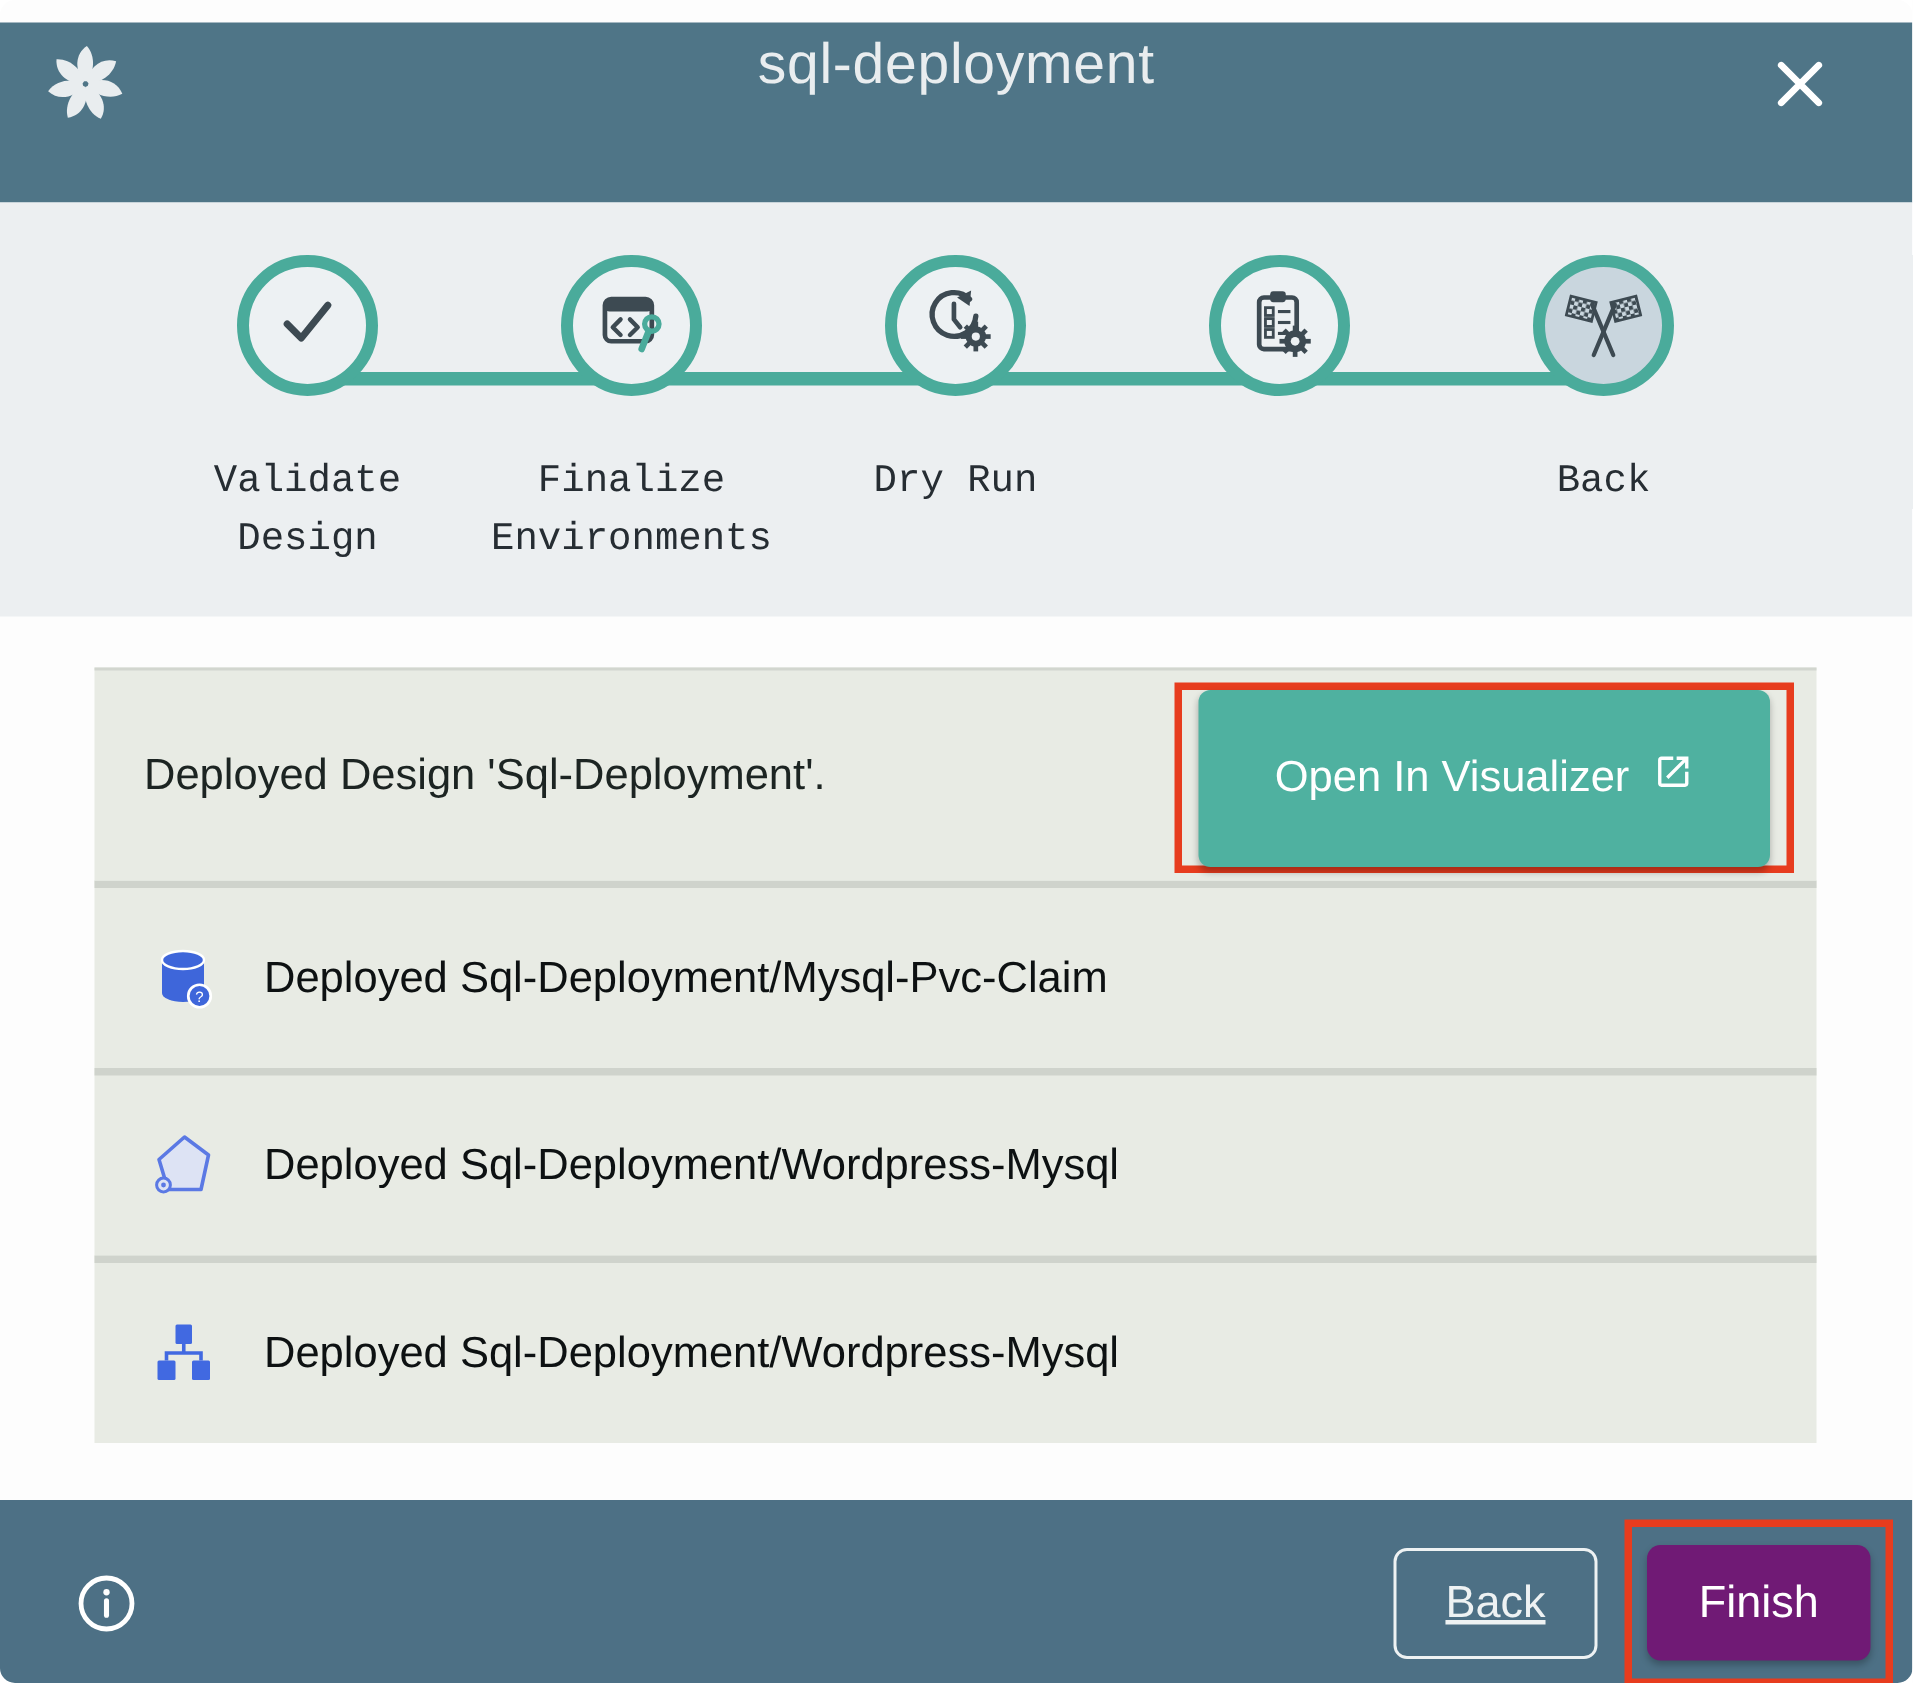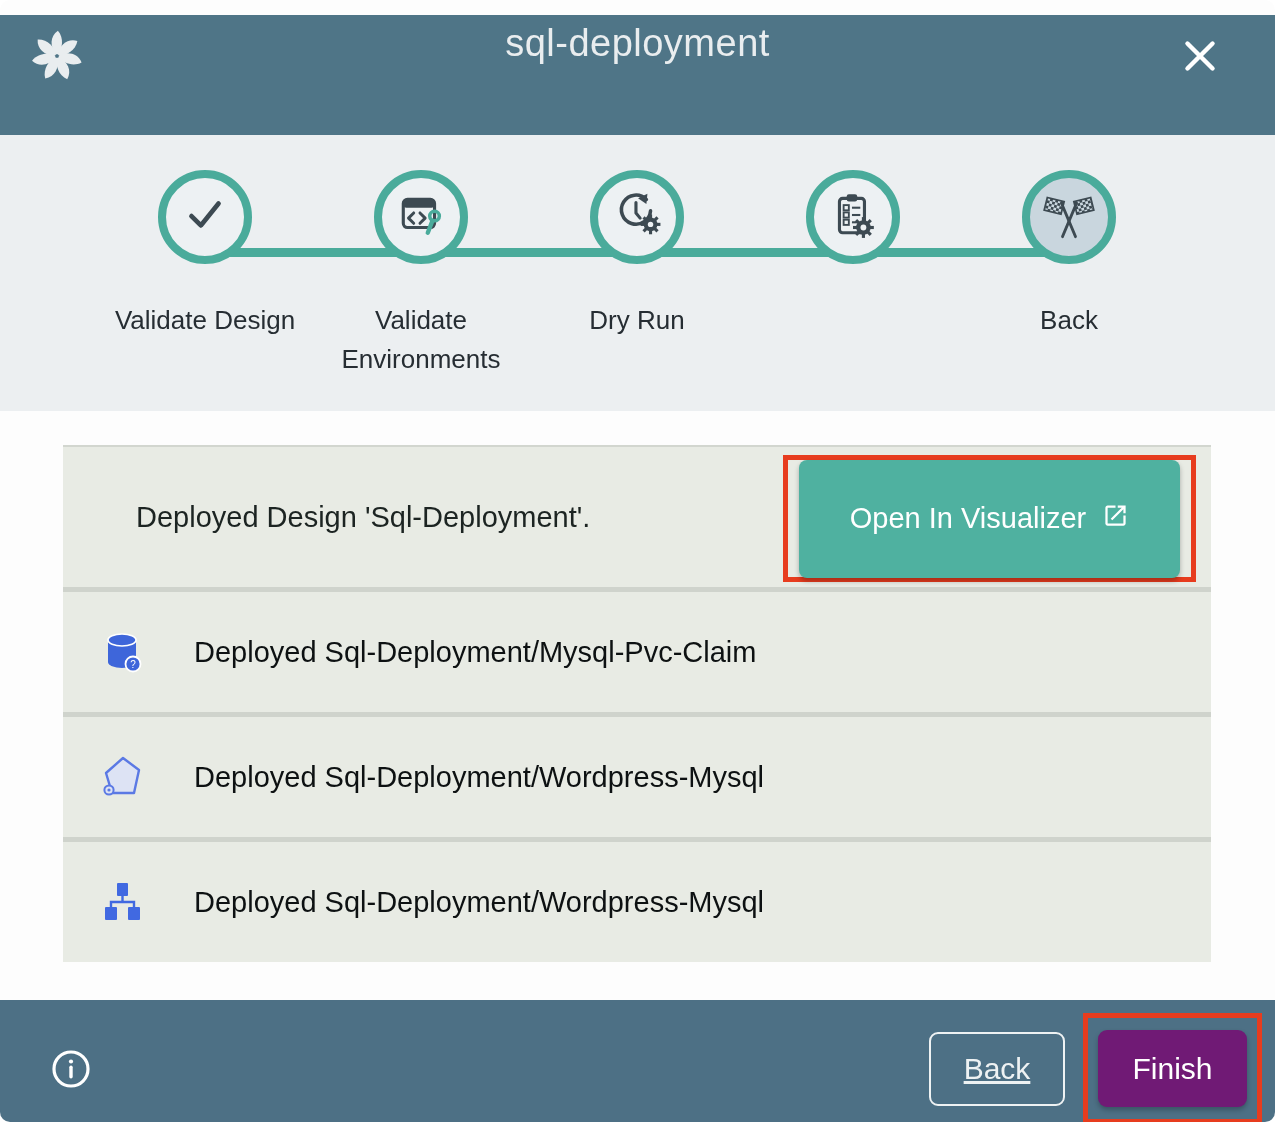--- a/index.html
+++ b/index.html
@@ -6,39 +6,39 @@
   body { font-family:"Liberation Sans", sans-serif; background:#fff; }
   .modal { width:1275px; height:1122px; position:relative; overflow:hidden; background:#fdfdfd; border-radius:10px; }
 
   
   .header { height:120px; background:#4f7587; position:relative; }
   .logo { position:absolute; left:28px; top:12px; width:58px; height:58px; }
   .title { display:block; text-align:center; color:#e9edef; font-size:38px; line-height:56px; margin-top:15px; font-weight:400; letter-spacing:0.5px; }
   .close-btn { position:absolute; right:52px; top:18px; width:46px; height:46px; cursor:pointer; background:none; border:none; }
 
   
-  .stepper { height:276px; background:#eceff1; position:relative; padding-top:35px; }
+  .stepper { height:276px; background:#eceff1; position:relative; padding-top:35px;font-family:Liberation Mono, monospace; }
   .track { position:absolute; left:205px; top:113px; width:864px; height:9px; background:#4aab9b; }
   .steps { display:flex; padding-left:97px; position:relative; }
   .step { width:216px; display:flex; flex-direction:column; align-items:center; }
   .circle { width:94px; height:94px; border-radius:50%; border:8px solid #4aab9b; background:#edf1f3; display:flex; align-items:center; justify-content:center; position:relative; z-index:1; }
   .circle.active { background:#c9d6de; }
   .step-label { margin-top:37px; font-size:26px; line-height:1.5; color:#262d33; text-align:center; max-width:200px; }
 
   
   .content { height:589px; background:#fdfdfd; padding-top:34px; }
   .row { margin-left:63px; width:1148px; background:#e8ebe4; }
-  .design-row { height:142px; position:relative; display:flex; align-items:center; border-top:2px solid #d2d6cf;padding-left:40px; }
+  .design-row { height:142px; position:relative; display:flex; align-items:center; border-top:2px solid #d2d6cf; }
   .design-text { padding-left:33px; font-size:29px; color:#1c2422; }
   .highlight { border:5px solid #e73c1e; display:flex; align-items:center; justify-content:center; }
   .hl-visualizer { position:absolute; right:15px; top:8px; width:413px; height:127px; }
   .visualizer-btn { width:381px; height:118px; background:#4fb1a0; border:none; border-radius:8px; color:#fff; font-size:29px; font-family:"Liberation Sans", sans-serif; display:flex; align-items:center; justify-content:center; gap:16px; cursor:pointer; box-shadow:0 3px 5px rgba(0,0,0,0.28); }
   .result-row { height:125px; border-top:5px solid #cfd3cc; display:flex; align-items:center; }
   .result-icon { margin-left:35px; width:48px; height:48px; flex:0 0 48px; }
-  .result-text { margin-left:48px; font-size:29px; color:#0d1112; }
+  .result-text { margin-left:30px; font-size:29px; color:#0d1112; }
 
   
   .footer { height:137px; background:#4d7085; display:flex; align-items:center; padding-left:49px; padding-right:13px; }
   .info-btn { width:44px; height:44px; background:none; border:none; cursor:pointer; }
   .footer-spacer { flex:1; }
   .back-btn { width:136px; height:74px; background:transparent; border:2.5px solid #eef2f3; border-radius:9px; color:#eef2f3; font-size:30px; font-family:"Liberation Sans", sans-serif; cursor:pointer; margin-right:18px;text-decoration:underline; }
   .hl-finish { width:179px; height:111px; }
   .finish-btn { width:149px; height:77px; background:#701a75; border:none; border-radius:9px; color:#fff; font-size:30px; font-family:"Liberation Sans", sans-serif; cursor:pointer; box-shadow:0 3px 5px rgba(0,0,0,0.25); }
 </style>
 </head>
@@ -88,21 +88,21 @@
           <span>
             <svg viewBox="0 0 48 48" width="50" height="50">
               <rect x="7" y="9" width="30" height="27" rx="4" fill="none" stroke="#3d4a52" stroke-width="3"></rect>
               <rect x="7" y="9" width="30" height="8" rx="3" fill="#3d4a52"></rect>
               <path d="M17 22 l-5 5 5 5 M23 22 l5 5 -5 5" stroke="#3d4a52" stroke-width="2.8" fill="none" stroke-linecap="round" stroke-linejoin="round"></path>
               <circle cx="37" cy="25" r="4.6" fill="none" stroke="#4aab9b" stroke-width="3.4"></circle>
               <path d="M35 29.5 L30.5 41" stroke="#4aab9b" stroke-width="4.2" stroke-linecap="round"></path>
             </svg>
           </span>
         </div>
-        <div class="step-label">Validate Environments</div>
+        <div class="step-label">Finalize Environments</div>
       </div>
 
       <div class="step">
         <div class="circle">
           <span>
             <svg viewBox="0 0 48 48" width="50" height="50">
               <path d="M33 9 A14 14 0 1 0 37 20" stroke="#3d4a52" stroke-width="3.4" fill="none" stroke-linecap="round"></path>
               <path d="M34 3.5 l-9 4.5 8 5.5 z" fill="#3d4a52"></path>
               <path d="M23 12 V22 l4 5" stroke="#3d4a52" stroke-width="3" fill="none" stroke-linecap="round" stroke-linejoin="round"></path>
               <g transform="translate(37,33)" fill="#3d4a52">

